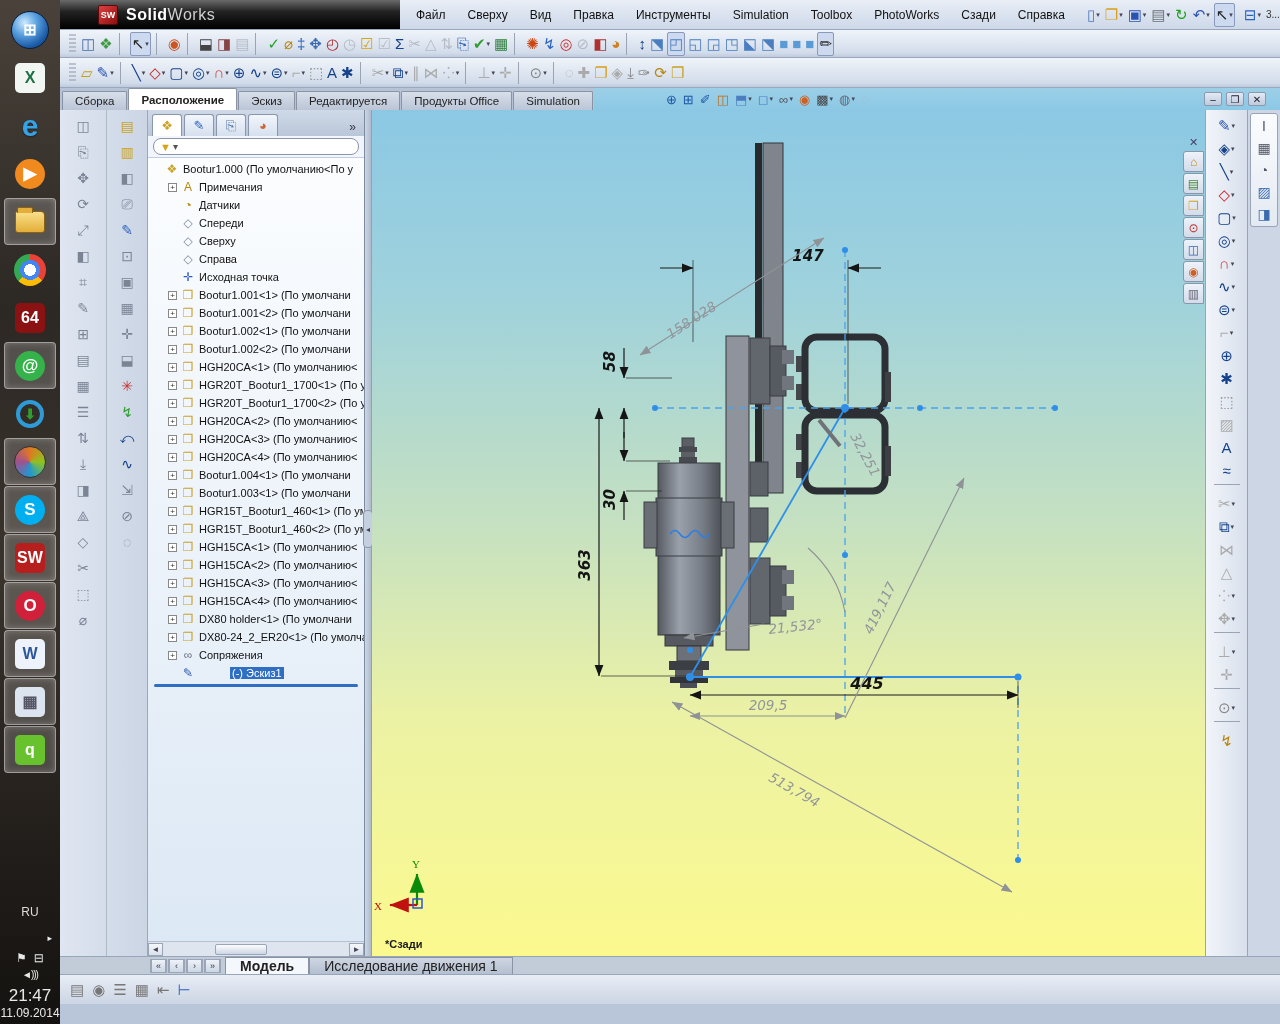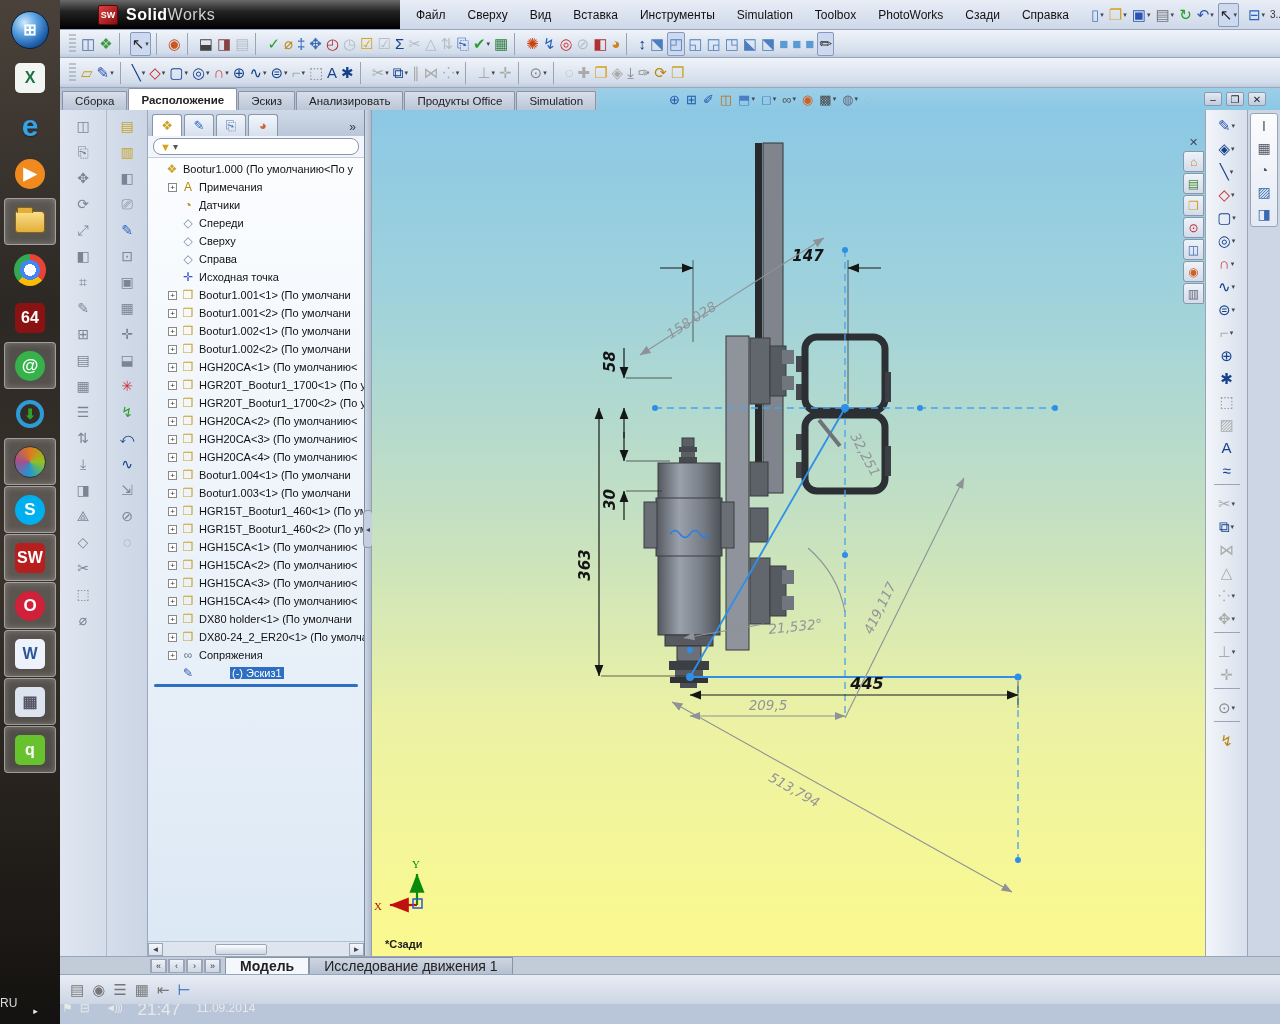--- a/index.html
+++ b/index.html
@@ -13,21 +13,21 @@
   .tb-ic .g { display:flex; align-items:center; justify-content:center; font-weight:bold; font-size:17px; }
   .g.sq { width:30px; height:30px; border-radius:5px; font-size:16px; }
   .g.circ { width:30px; height:30px; border-radius:50%; font-size:17px; }
   .g.big { font-size:30px; font-weight:bold; text-shadow:0 1px 2px rgba(0,0,0,.4); }
   .g.orb { width:38px; height:38px; border-radius:50%; background:radial-gradient(circle at 35% 30%, #cfeaff 0%, #5ca2e0 35%, #1d5ca8 70%, #0c2f5e 100%); border:1px solid #0a2036; color:#fff; font-size:16px; }
   .g.chrome { width:32px; height:32px; border-radius:50%; background:radial-gradient(circle at 50% 50%, #fff 0 6px, #4285f4 6px 10px, rgba(0,0,0,0) 10px), conic-gradient(#ea4335 0 130deg, #fbbc05 130deg 225deg, #34a853 225deg 360deg); }
   .g.ball { width:32px; height:32px; border-radius:50%; background:conic-gradient(#e07820,#8fc320,#2098d0,#a05090,#e07820); border:1px solid #333; }
   .g.folder { width:30px; height:22px; border-radius:2px 4px 3px 3px; background:linear-gradient(180deg,#f9e08a,#e3ae39); border:1px solid #8a6414; position:relative; }
   .g.folder::before { content:""; position:absolute; top:-5px; left:1px; width:14px; height:5px; background:#e3ae39; border:1px solid #8a6414; border-bottom:none; border-radius:2px 2px 0 0; }
   .g.ring { width:28px; height:28px; border:4px solid #2e9bd6; border-radius:50%; font-size:14px; }
-  .tray { margin-top:auto; width:100%; display:flex; align-items:center; color:#e8e8e8; font-size:12px;gap:16px; }
+  .tray { margin-top:auto; width:100%; display:flex; flex-direction:column; align-items:center; color:#e8e8e8; font-size:12px; }
   .tray .lang { margin-bottom:14px; color:#ddd; }
   .tray .expand { align-self:flex-end; margin-right:8px; font-size:9px; color:#eee; margin-bottom:8px; }
   .tray-icons { display:flex; gap:7px; margin-bottom:4px; font-size:12px; }
   .tray .spk { margin-bottom:6px; font-size:10px; letter-spacing:-1px; }
   .tray .clock { font-size:17px; }
   .tray .date { font-size:12px; margin-bottom:4px; }
 
   
   .main { width:1220px; display:flex; flex-direction:column; }
 
@@ -200,21 +200,21 @@
 
     <div class="menubar">
       <div class="logo-block">
         <span class="sw-cube">SW</span>
         <span class="sw-name"><b>Solid</b><span>Works</span></span>
       </div>
       <div class="menus">
         <span class="menu-item">Файл</span>
           <span class="menu-item">Сверху</span>
           <span class="menu-item">Вид</span>
-          <span class="menu-item">Вставка</span>
+          <span class="menu-item">Правка</span>
           <span class="menu-item">Инструменты</span>
           <span class="menu-item">Simulation</span>
           <span class="menu-item">Toolbox</span>
           <span class="menu-item">PhotoWorks</span>
           <span class="menu-item">Сзади</span>
           <span class="menu-item">Справка</span>
       </div>
       <div class="qtools">
         <span class="ticon">
             <span class="g" style="color: rgb(74, 120, 192);">▯</span>
@@ -530,21 +530,21 @@
         <span class="ctab">
             <span>Сборка</span>
           </span>
           <span class="ctab active">
             <span>Расположение</span>
           </span>
           <span class="ctab">
             <span>Эскиз</span>
           </span>
           <span class="ctab">
-            <span>Анализировать</span>
+            <span>Редактируется</span>
           </span>
           <span class="ctab">
             <span>Продукты Office</span>
           </span>
           <span class="ctab">
             <span>Simulation</span>
           </span>
       </div>
       <div class="vp-top">
         <div class="headsup">

